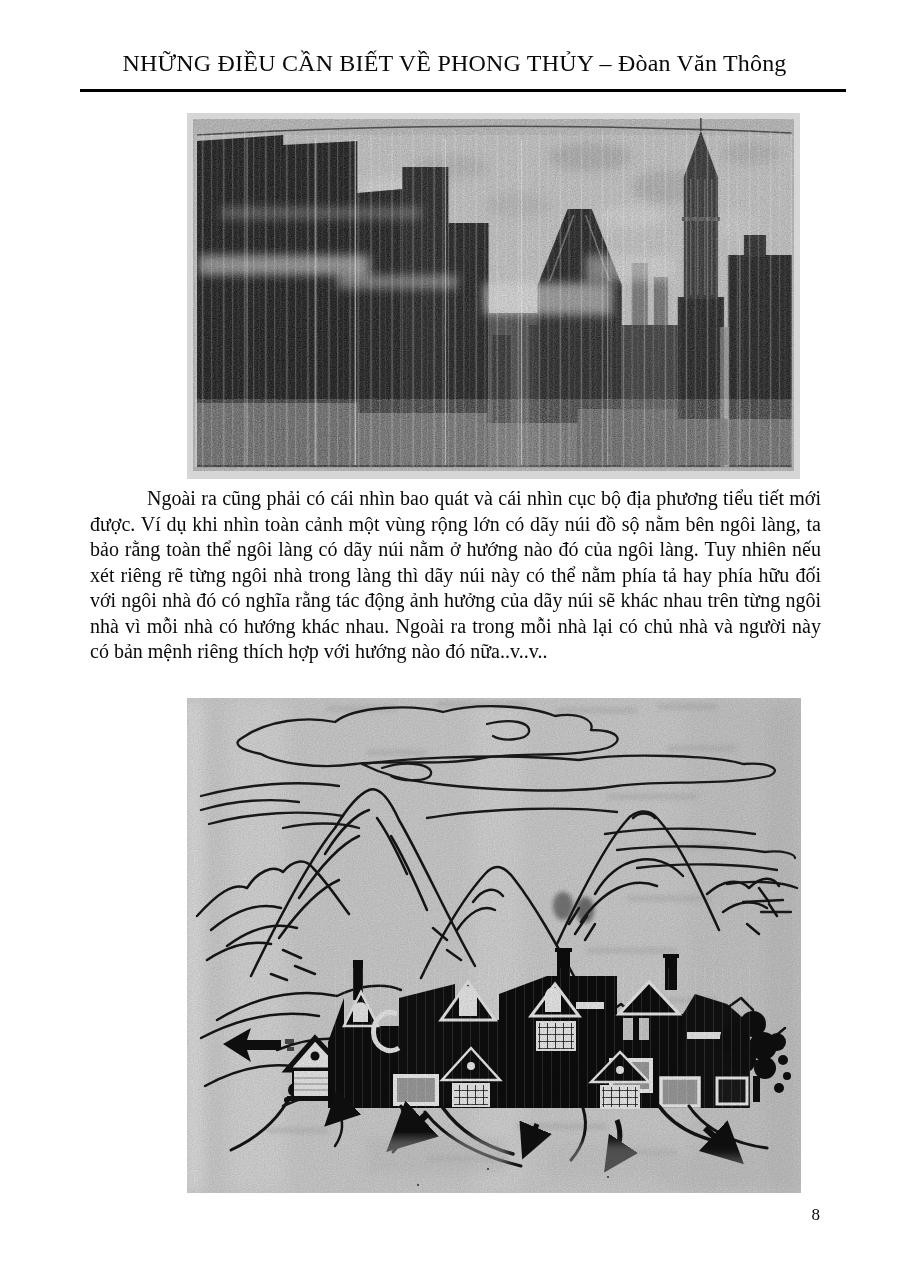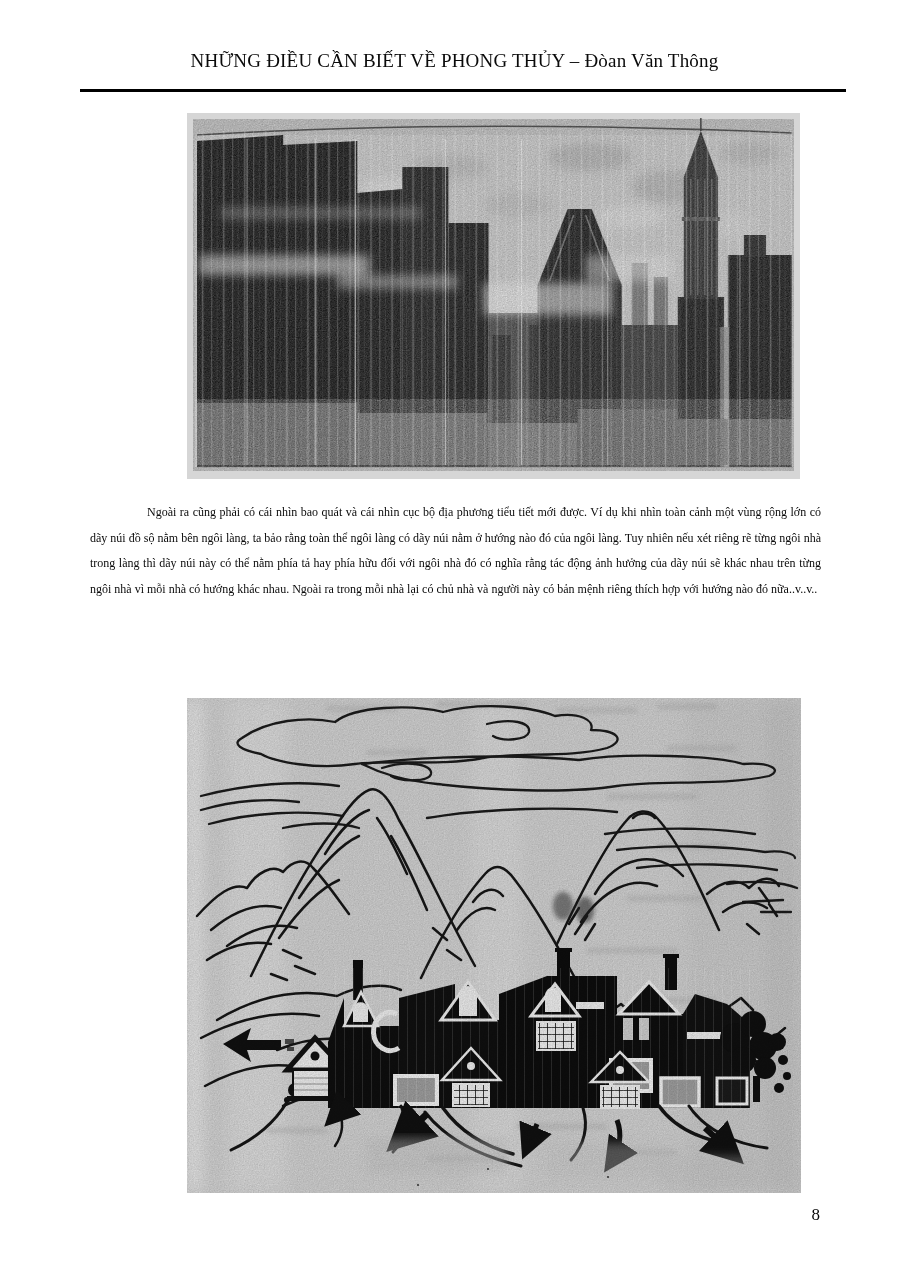--- a/index.html
+++ b/index.html
@@ -8,34 +8,34 @@
     background:#ffffff;
     font-family:"Liberation Serif","DejaVu Serif",serif;
     color:#0a0a0a;
     position:relative;
     overflow:hidden;
   }
   .page { position:absolute; inset:0; }
   .header-title {
     position:absolute; top:50px; left:0; width:909px;
     text-align:center;
-    font-size:19px; letter-spacing:0.2px;
+    font-size:24px; letter-spacing:0.2px;
     white-space:nowrap;
   }
   .header-rule {
     position:absolute; top:89px; left:80px; width:766px; height:3px;
     background:#000000;
   }
   .fig { position:absolute; overflow:hidden; }
   .fig svg { display:block; width:100%; height:100%; }
   .fig-skyline { left:147px; top:97px;  width:613px; height:366px; }
   .fig-village { left:147px; top:682px; width:614px; height:495px; }
   .para {
-    position:absolute; left:90px; top:500px; width:731px;
-    font-size:12px; line-height:25.5px;
+    position:absolute; left:90px; top:486px; width:731px;
+    font-size:20px; line-height:25.5px;
     text-align:justify; text-indent:57px;
     margin:0;
   }
   .page-number {
     position:absolute; top:1205px; right:89px;
     font-size:17px;
   }
 </style>
 </head>
 <body>

